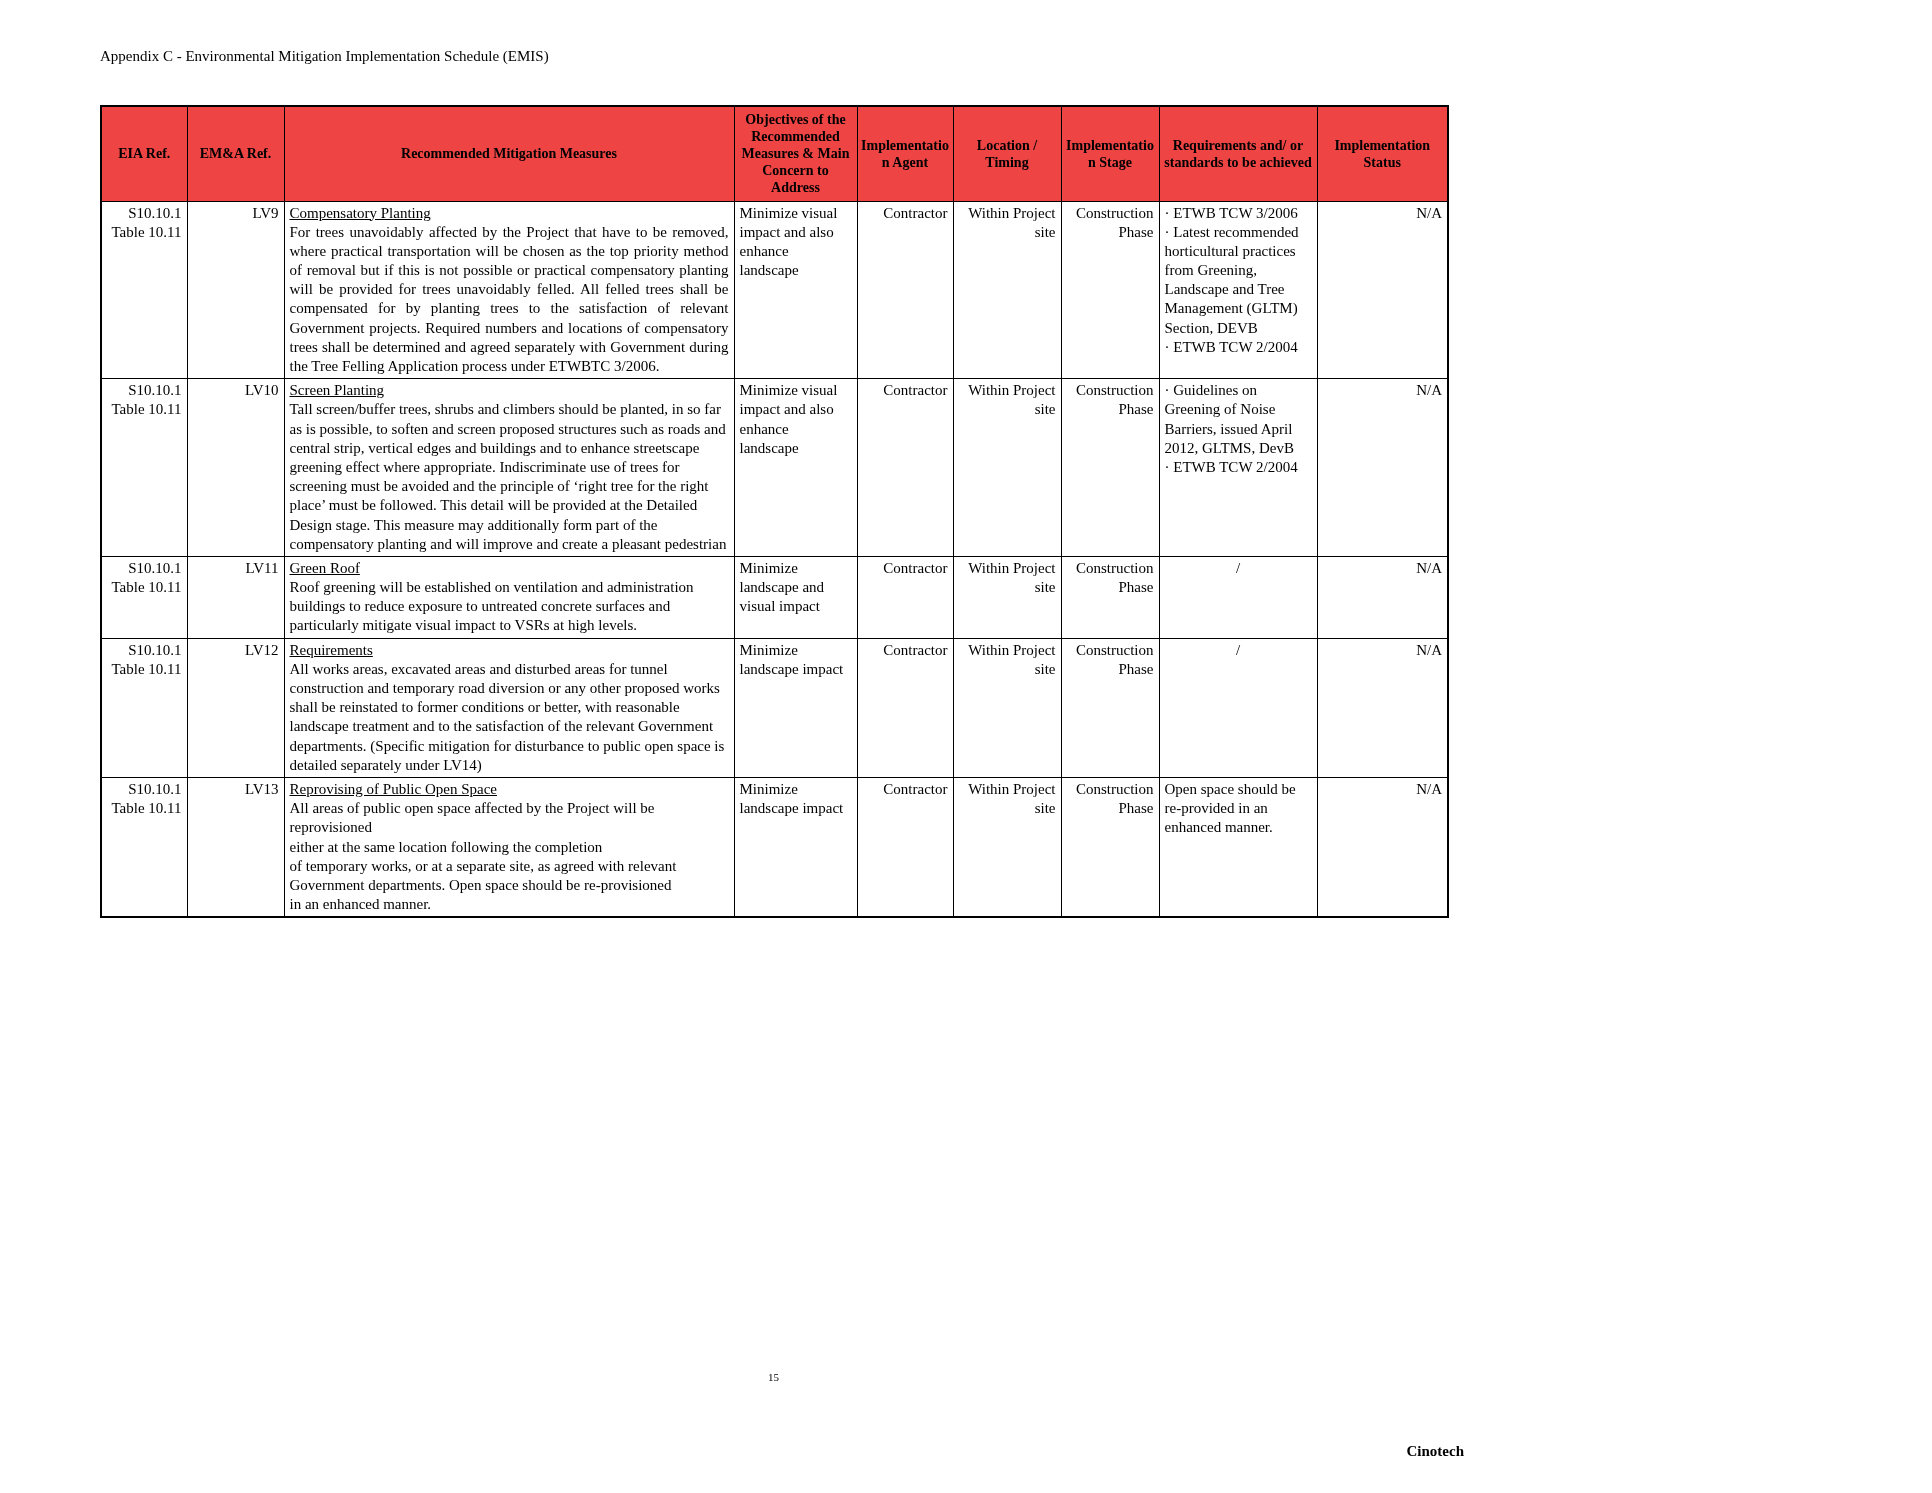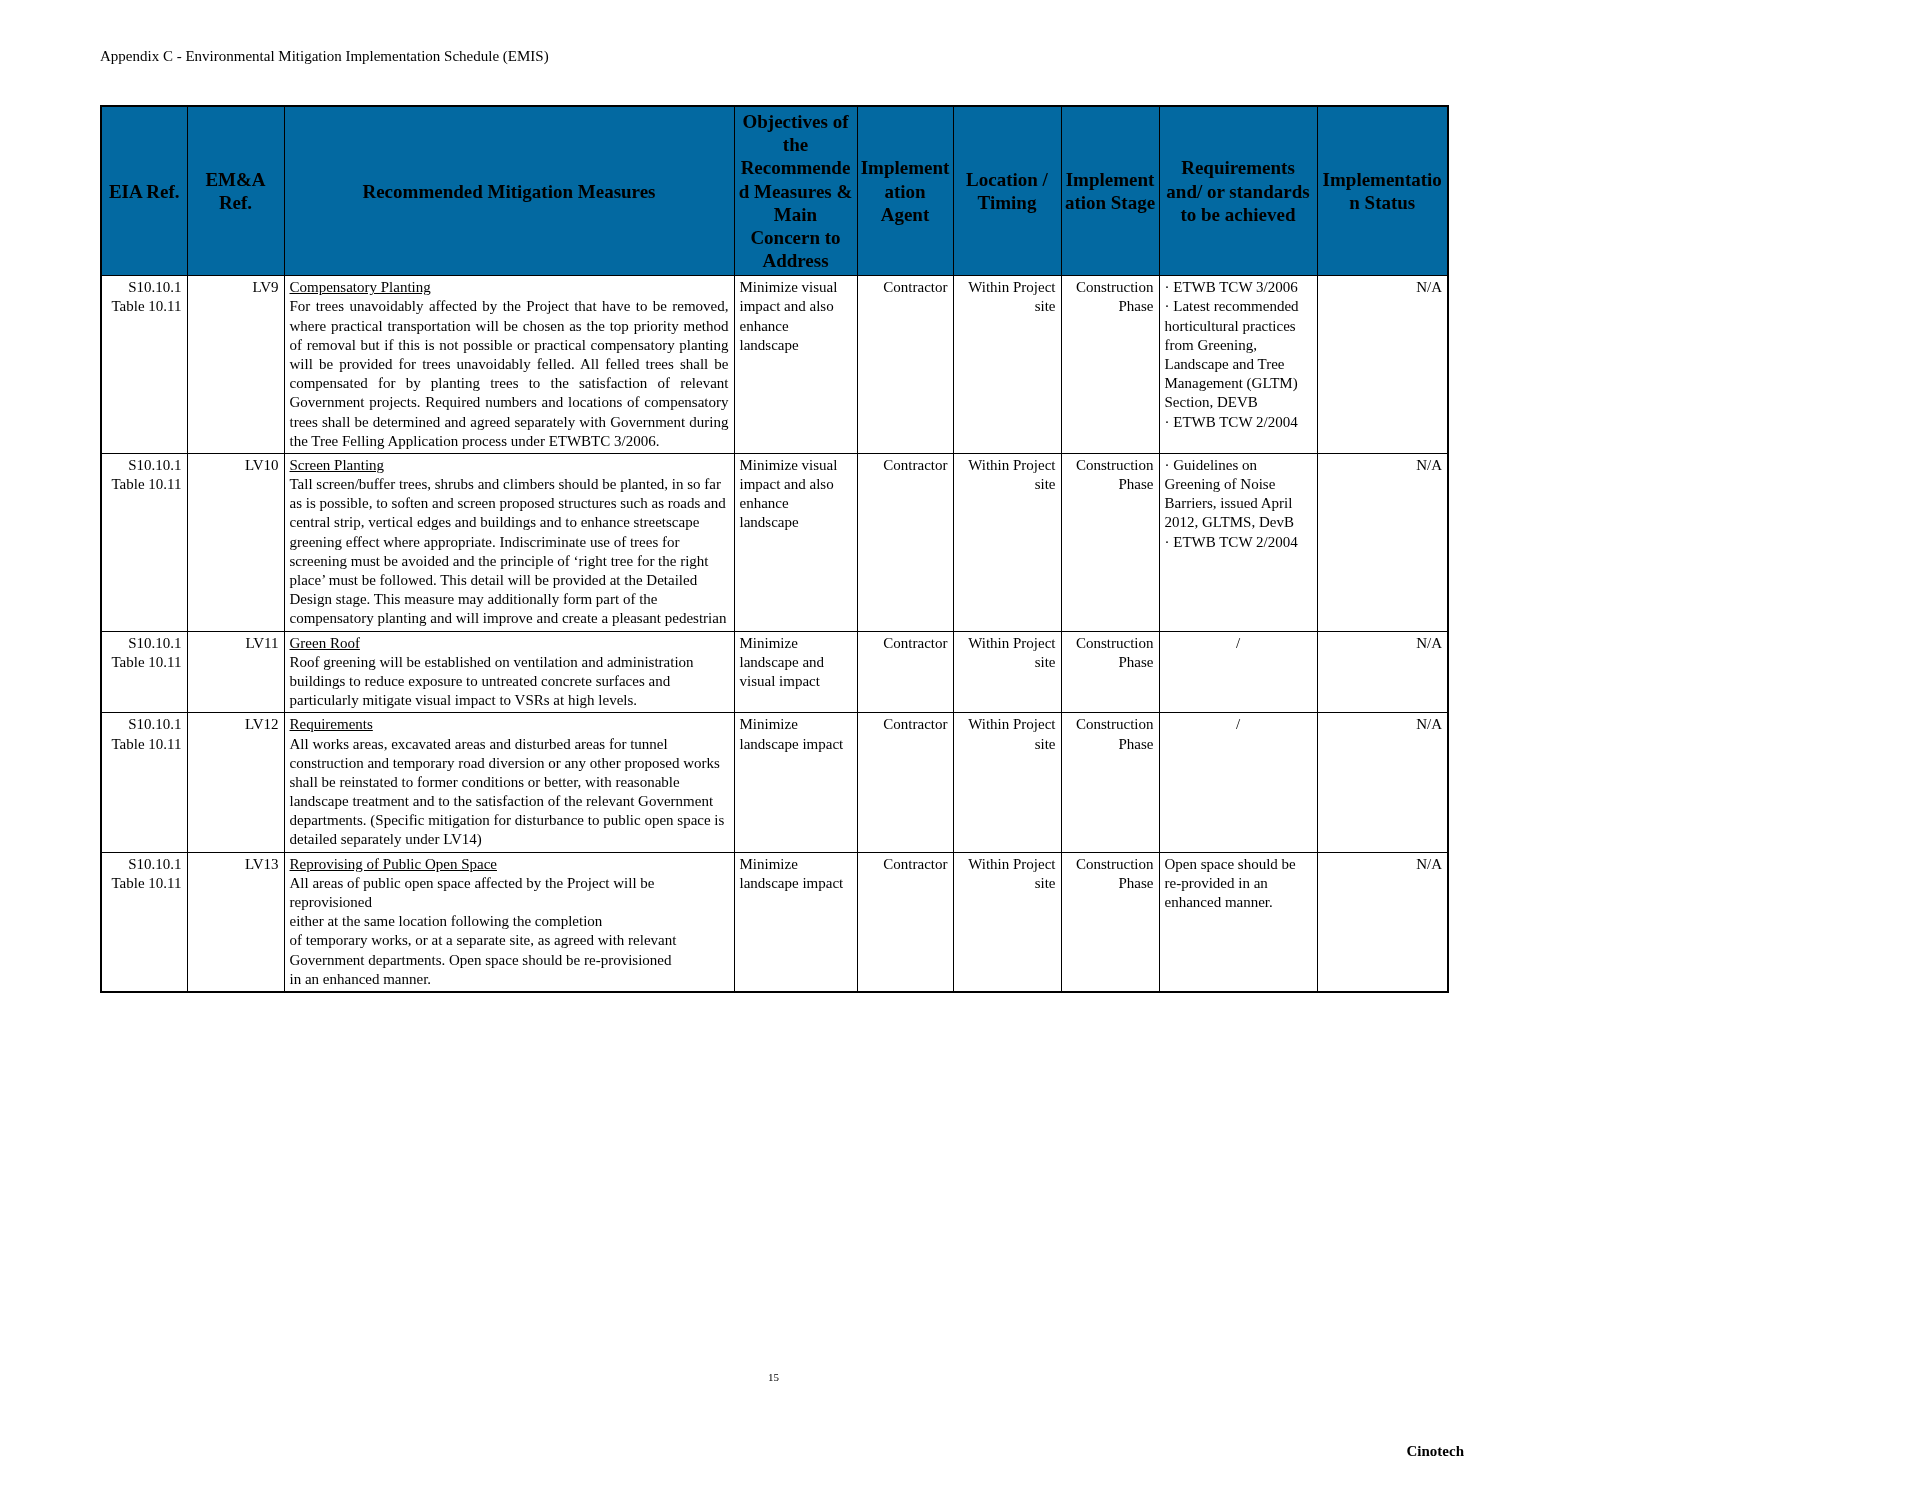--- a/index.html
+++ b/index.html
@@ -28,25 +28,25 @@
     border:1px solid #000;
     vertical-align:top;
     font-size:15px;
     line-height:1.28;
     padding:2px 5px;
     overflow:hidden;
     overflow-wrap:break-word;
   }
   .emis-table thead tr { height:95px; }
   .emis-table th {
-    background:#0369a1;
+    background:#ef4444;
     font-weight:bold;
     vertical-align:middle;
     text-align:center;
-    font-size:19px;
+    font-size:14px;
     line-height:1.22;
     padding:3px 3px;
   }
   .c-center { text-align:right; }
   .pre { white-space:pre-line; }
   .m-title { text-decoration:underline; }
   .m-body { text-align:left; }
   .m-body.justify { text-align:justify; }
   .req-center { text-align:center; }
 

